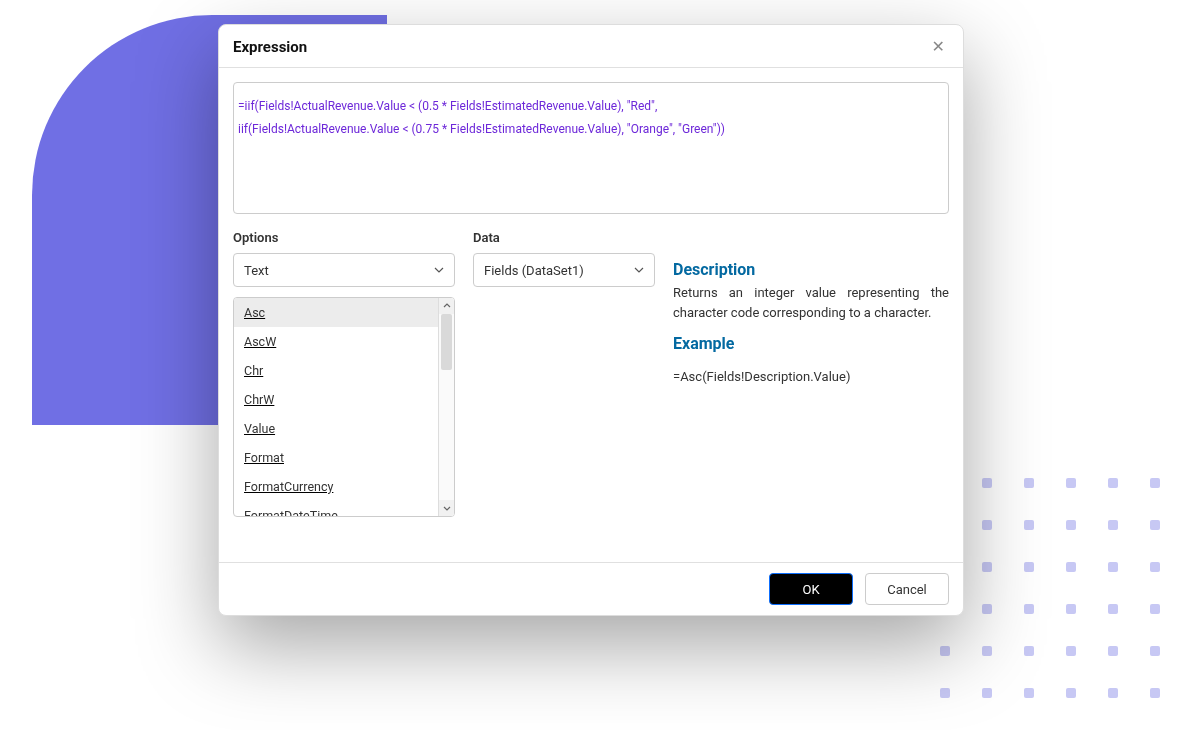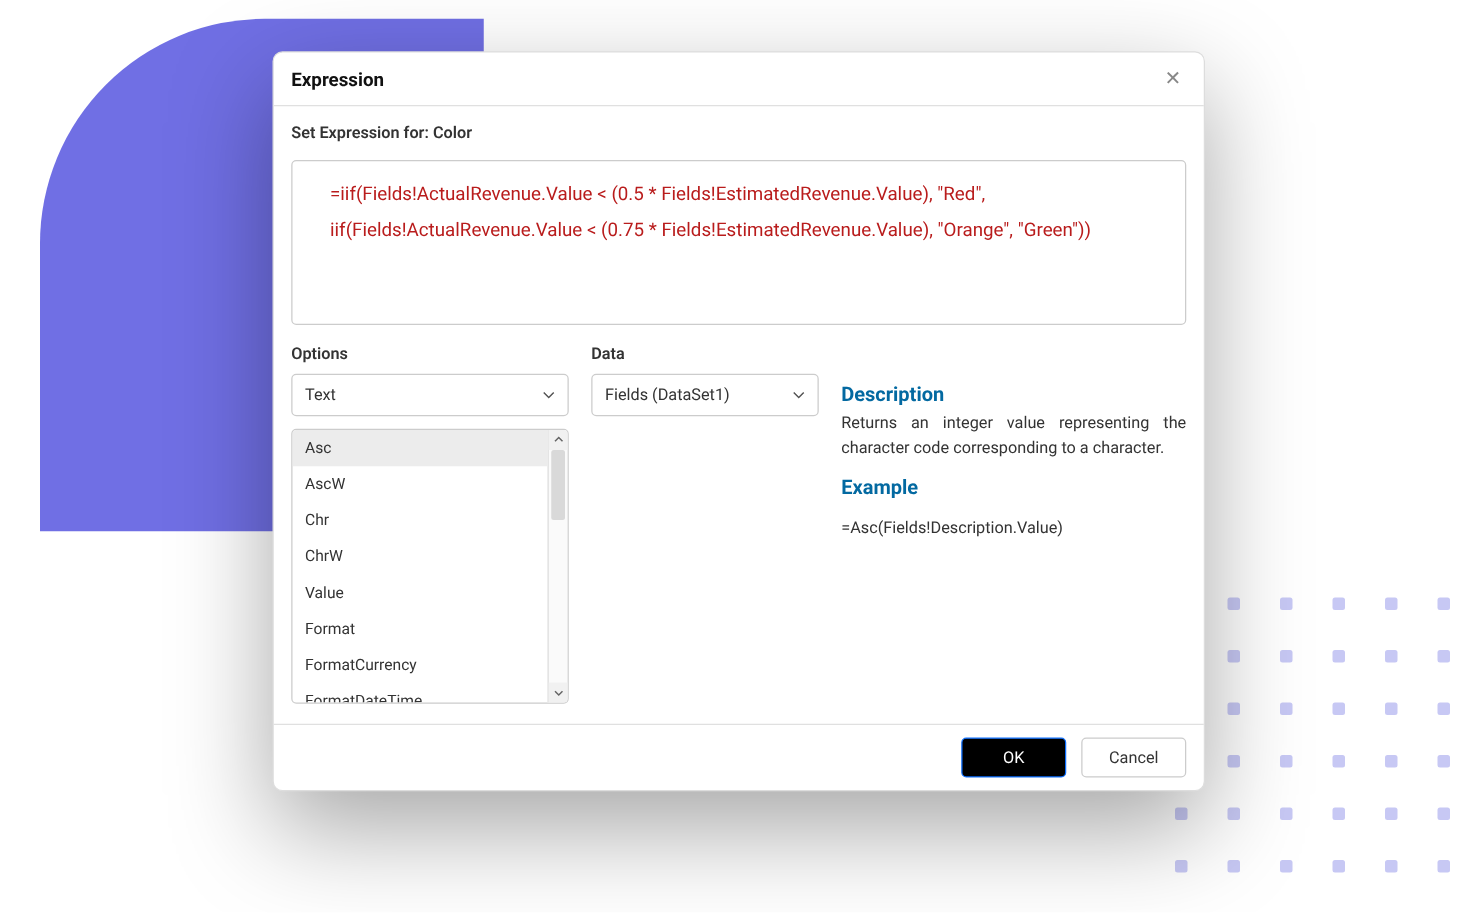--- a/index.html
+++ b/index.html
@@ -31,21 +31,21 @@
     }
     .dots-grid span {
       width: 10px;
       height: 10px;
       border-radius: 2px;
       background: #c7c8f4;
     }
     .dialog-shadow {
       position: absolute;
       left: 218px;
-      top: 41px;
+      top: 24px;
       width: 746px;
       height: 592px;
       border-radius: 8px;
       filter: drop-shadow(0 30px 40px rgba(0,0,0,0.35));
     }
     .dialog {
       width: 746px;
       height: 592px;
       background: #fff;
       border: 1px solid #ddd;
@@ -85,23 +85,23 @@
       font-weight: 600;
       color: #333;
       margin-bottom: 14px;
     }
     .expr-box {
       width: 100%;
       height: 132px;
       border: 1px solid #ccc;
       border-radius: 4px;
       background: #fff;
-      padding: 12px 30px;
-      font-size: 15px;
-      color: #b91c1c;
+      padding: 12px 4px;
+      font-size: 12px;
+      color: #6d28d9;
       line-height: 1.9;
       resize: none;
       font-family: inherit;
       outline: none;
       white-space: pre-wrap;
     }
     .columns {
       display: flex;
       gap: 18px;
       margin-top: 16px;
@@ -143,20 +143,21 @@
     }
     .select .chev svg { display: block; }
     .listbox {
       margin-top: 10px;
       border: 1px solid #ccc;
       border-radius: 4px;
       height: 220px;
       background: #fff;
       display: flex;
       overflow: hidden;
+      text-decoration: underline;
     }
     .listbox-items {
       flex: 1;
       overflow: hidden;
     }
     .list-item {
       height: 29px;
       display: flex;
       align-items: center;
       padding: 0 10px;
@@ -284,21 +285,20 @@
   <div class="dialog">
 
     <div class="dialog-header">
       <div class="dialog-title">Expression</div>
       <button class="close-btn">
         <span>✕</span>
       </button>
     </div>
 
     <div class="dialog-body">
-      <div class="subtitle">Set Expression for: Color</div>
 
       <textarea class="expr-box" style="">=iif(Fields!ActualRevenue.Value &lt; (0.5 * Fields!EstimatedRevenue.Value), "Red",
 iif(Fields!ActualRevenue.Value &lt; (0.75 * Fields!EstimatedRevenue.Value), "Orange", "Green"))</textarea>
 
       <div class="columns">
 
         <div class="col options">
           <div class="col-label">Options</div>
           <div class="select">
             <span>Text</span>

